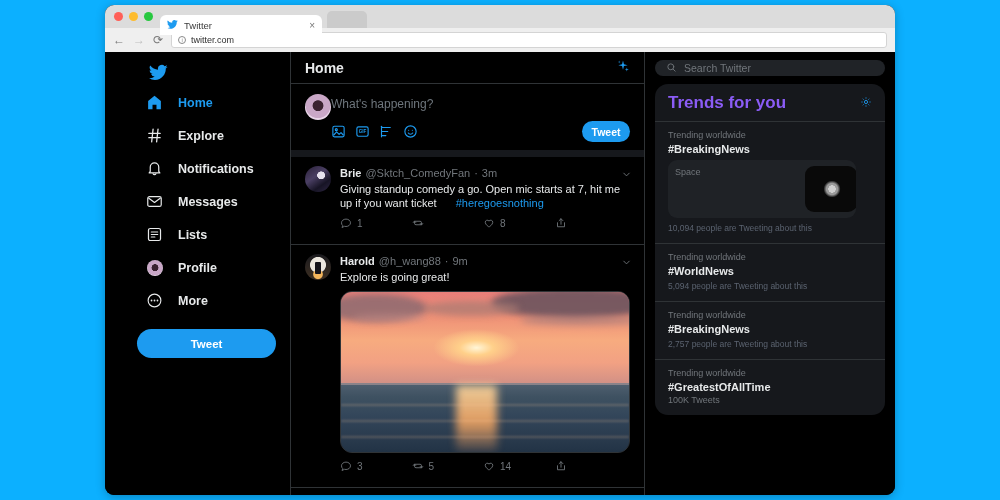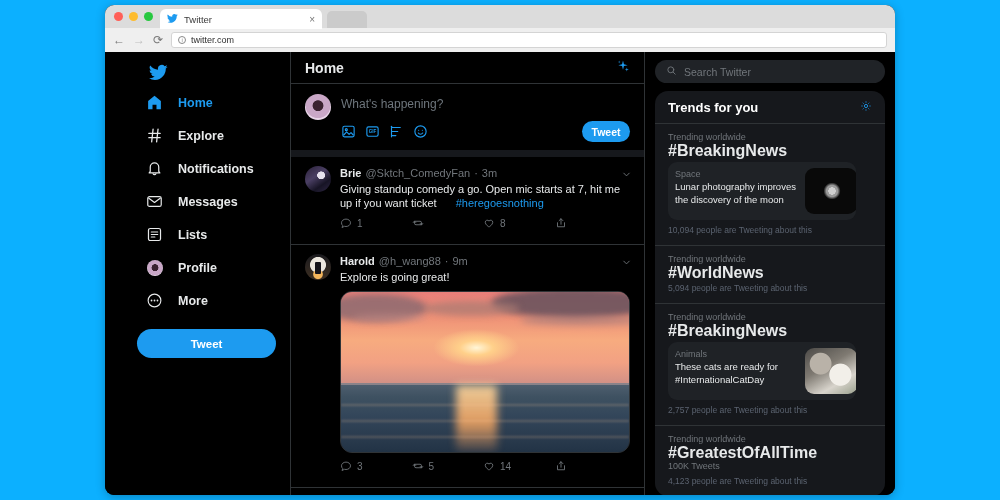--- a/index.html
+++ b/index.html
@@ -26,21 +26,21 @@
     display: flex; align-items: center;
     position: relative;
   }
   .traffic { display: flex; gap: 6px; padding-left: 9px; align-items: center; }
   .dot { width: 9px; height: 9px; border-radius: 50%; }
   .dot.red { background: #ff5f57; }
   .dot.yellow { background: #febc2e; }
   .dot.green { background: #28c840; }
 
   .tab {
-    position: absolute; left: 55px; top: 4px;
+    position: absolute; left: 55px; top: 10px;
     width: 162px; height: 20px;
     background: #fff;
     border-radius: 6px 6px 0 0;
     display: flex; align-items: center;
     padding: 0 7px;
     gap: 6px;
     font-size: 9.5px; color: #3c3c3c;
   }
   .tab-title { flex: 1; overflow: hidden; white-space: nowrap; }
   .tab-close { font-size: 10px; color: #777; }
@@ -124,21 +124,21 @@
   .home-head {
     height: 32px; flex-shrink: 0;
     display: flex; align-items: center; justify-content: space-between;
     padding: 0 14px;
     border-bottom: 1px solid #2f3336;
   }
   .home-title { font-size: 14px; font-weight: bold; }
   .sparkle { color: #1d9bf0; font-size: 14px; }
 
   .composer {
-    display: flex; gap: 10px;
+    display: flex; gap: 0;
     padding: 10px 14px 8px 14px;
     border-bottom: 7px solid #16181c;
   }
   .avatar { border-radius: 50%; flex-shrink: 0; overflow: hidden; position: relative; }
   .av-32 { width: 26px; height: 26px; }
   .av-me { background: radial-gradient(circle at 50% 45%, #3a2230 0 26%, #c9a7c7 30% 62%, #e8d5e8 66% 100%); }
   .composer-body { flex: 1; }
   .composer-placeholder { color: #6e767d; font-size: 12px; padding-top: 3px; }
   .composer-row {
     display: flex; align-items: center; justify-content: space-between;
@@ -223,45 +223,45 @@
   .act svg { display: block; }
   .act-last { justify-content: flex-start; }
 
   
   .right {
     flex: 1;
     padding: 8px 10px 0 10px;
     overflow: hidden;
   }
   .search {
-    height: 23px;
+    height: 16px;
     background: #202327;
     border-radius: 14px;
     display: flex; align-items: center; gap: 7px;
     padding: 0 11px;
     color: #71767b; font-size: 10.5px;
     margin-bottom: 8px;
   }
   .panel {
     background: #16181c;
     border-radius: 13px;
     overflow: hidden;
   }
   .panel-head {
     display: flex; align-items: center; justify-content: space-between;
     padding: 9px 13px 8px 13px;
-    font-size: 13px; font-weight: bold; color: #ffffff;
+    font-size: 17px; font-weight: bold; color: #8b5cf6;
   }
   .gear { color: #1d9bf0; font-size: 12px; }
   .trend {
     padding: 7px 13px 8px 13px;
     border-top: 1px solid #2f3336;
   }
   .trend-cat { font-size: 9px; color: #71767b; line-height: 13px; }
-  .trend-tag { font-size: 16px; font-weight: bold; color: #e7e9ea; line-height: 14px; }
+  .trend-tag { font-size: 11px; font-weight: bold; color: #e7e9ea; line-height: 14px; }
   .trend-tweets { font-size: 9px; color: #71767b; line-height: 13px; }
   .trend-count { font-size: 8.5px; color: #5b6370; line-height: 13px; margin-top: 2px; }
   .trend-card {
     display: flex; align-items: stretch; gap: 7px;
     background: #1f2226;
     border-radius: 9px;
     padding: 6px 0 6px 7px;
     margin: 4px 16px 4px 0;
     overflow: hidden;
   }
@@ -590,50 +590,41 @@
               </svg>
           </span>
         </div>
 
         <div class="trend">
           <div class="trend-cat">Trending worldwide</div>
           <div class="trend-tag">#BreakingNews</div>
           <div class="trend-card">
             <div class="card-txt">
               <div class="card-cat">Space</div>
-              <div class="card-title">Lunar photography improves the discovery of the moon</div>
             </div>
             <div class="card-thumb thumb-moon"></div>
           </div>
           <div class="trend-count">10,094 people are Tweeting about this</div>
         </div>
 
         <div class="trend">
           <div class="trend-cat">Trending worldwide</div>
           <div class="trend-tag">#WorldNews</div>
           <div class="trend-count">5,094 people are Tweeting about this</div>
         </div>
 
         <div class="trend">
           <div class="trend-cat">Trending worldwide</div>
           <div class="trend-tag">#BreakingNews</div>
-          <div class="trend-card">
-            <div class="card-txt">
-              <div class="card-cat">Animals</div>
-              <div class="card-title">These cats are ready for #InternationalCatDay</div>
-            </div>
-            <div class="card-thumb thumb-cats"></div>
-          </div>
           <div class="trend-count">2,757 people are Tweeting about this</div>
         </div>
 
         <div class="trend">
           <div class="trend-cat">Trending worldwide</div>
           <div class="trend-tag">#GreatestOfAllTime</div>
           <div class="trend-tweets">100K Tweets</div>
-          <div class="trend-count">4,123 people are Tweeting about this</div>
         </div>
 
       </div>
 
     </div>
   </div>
 </div>
 
 </body></html>

